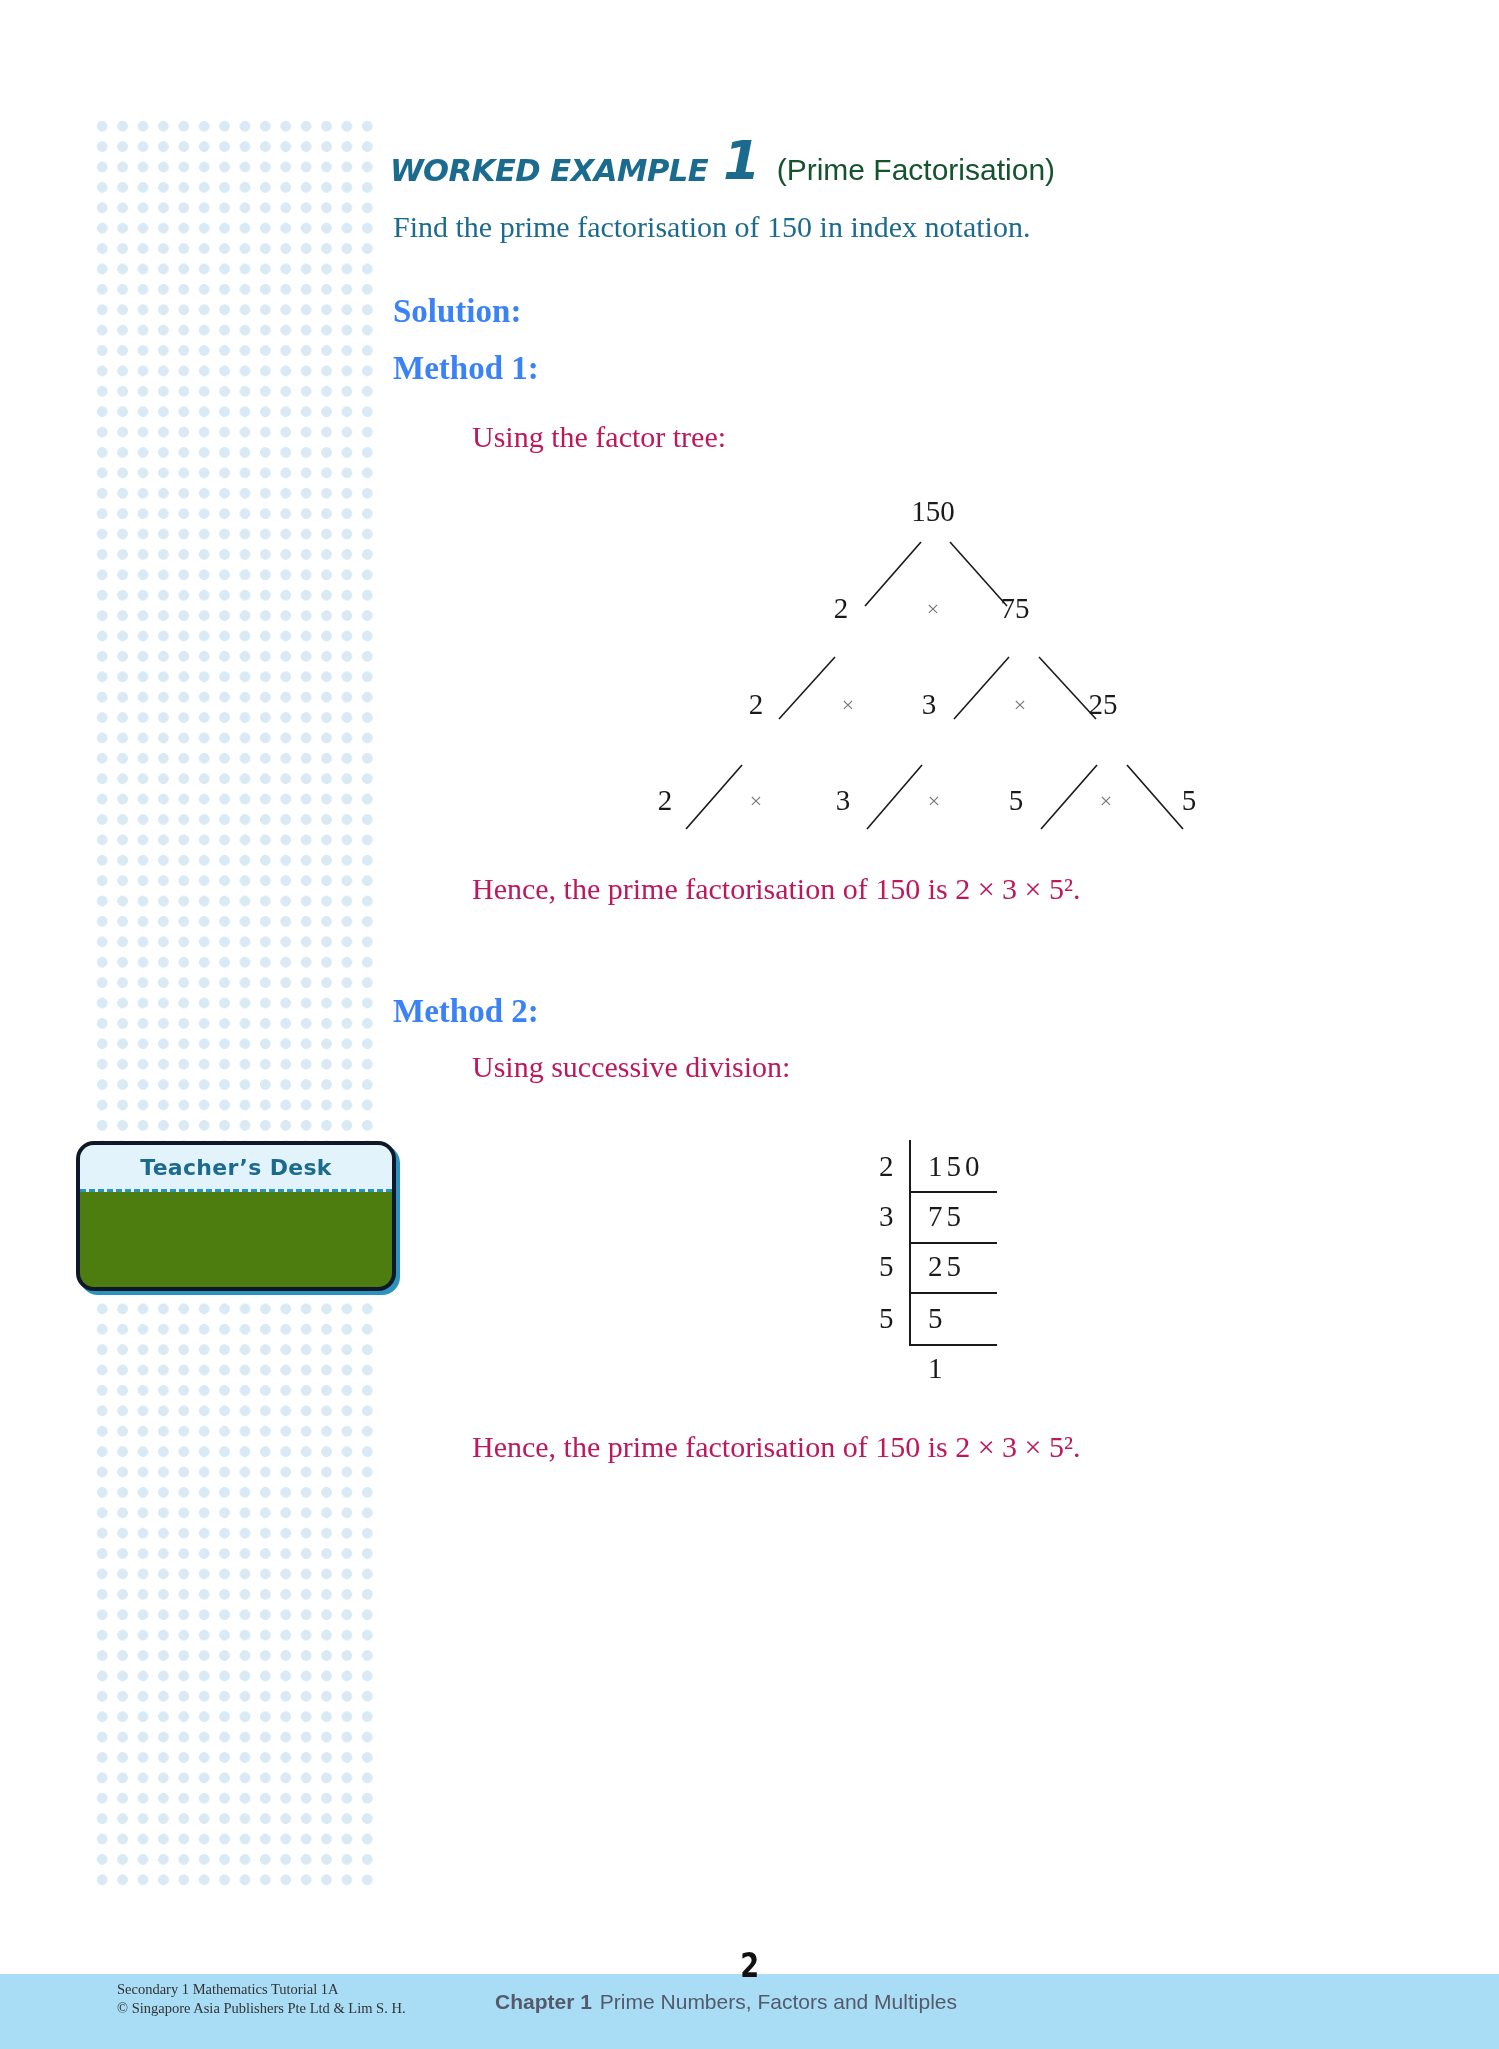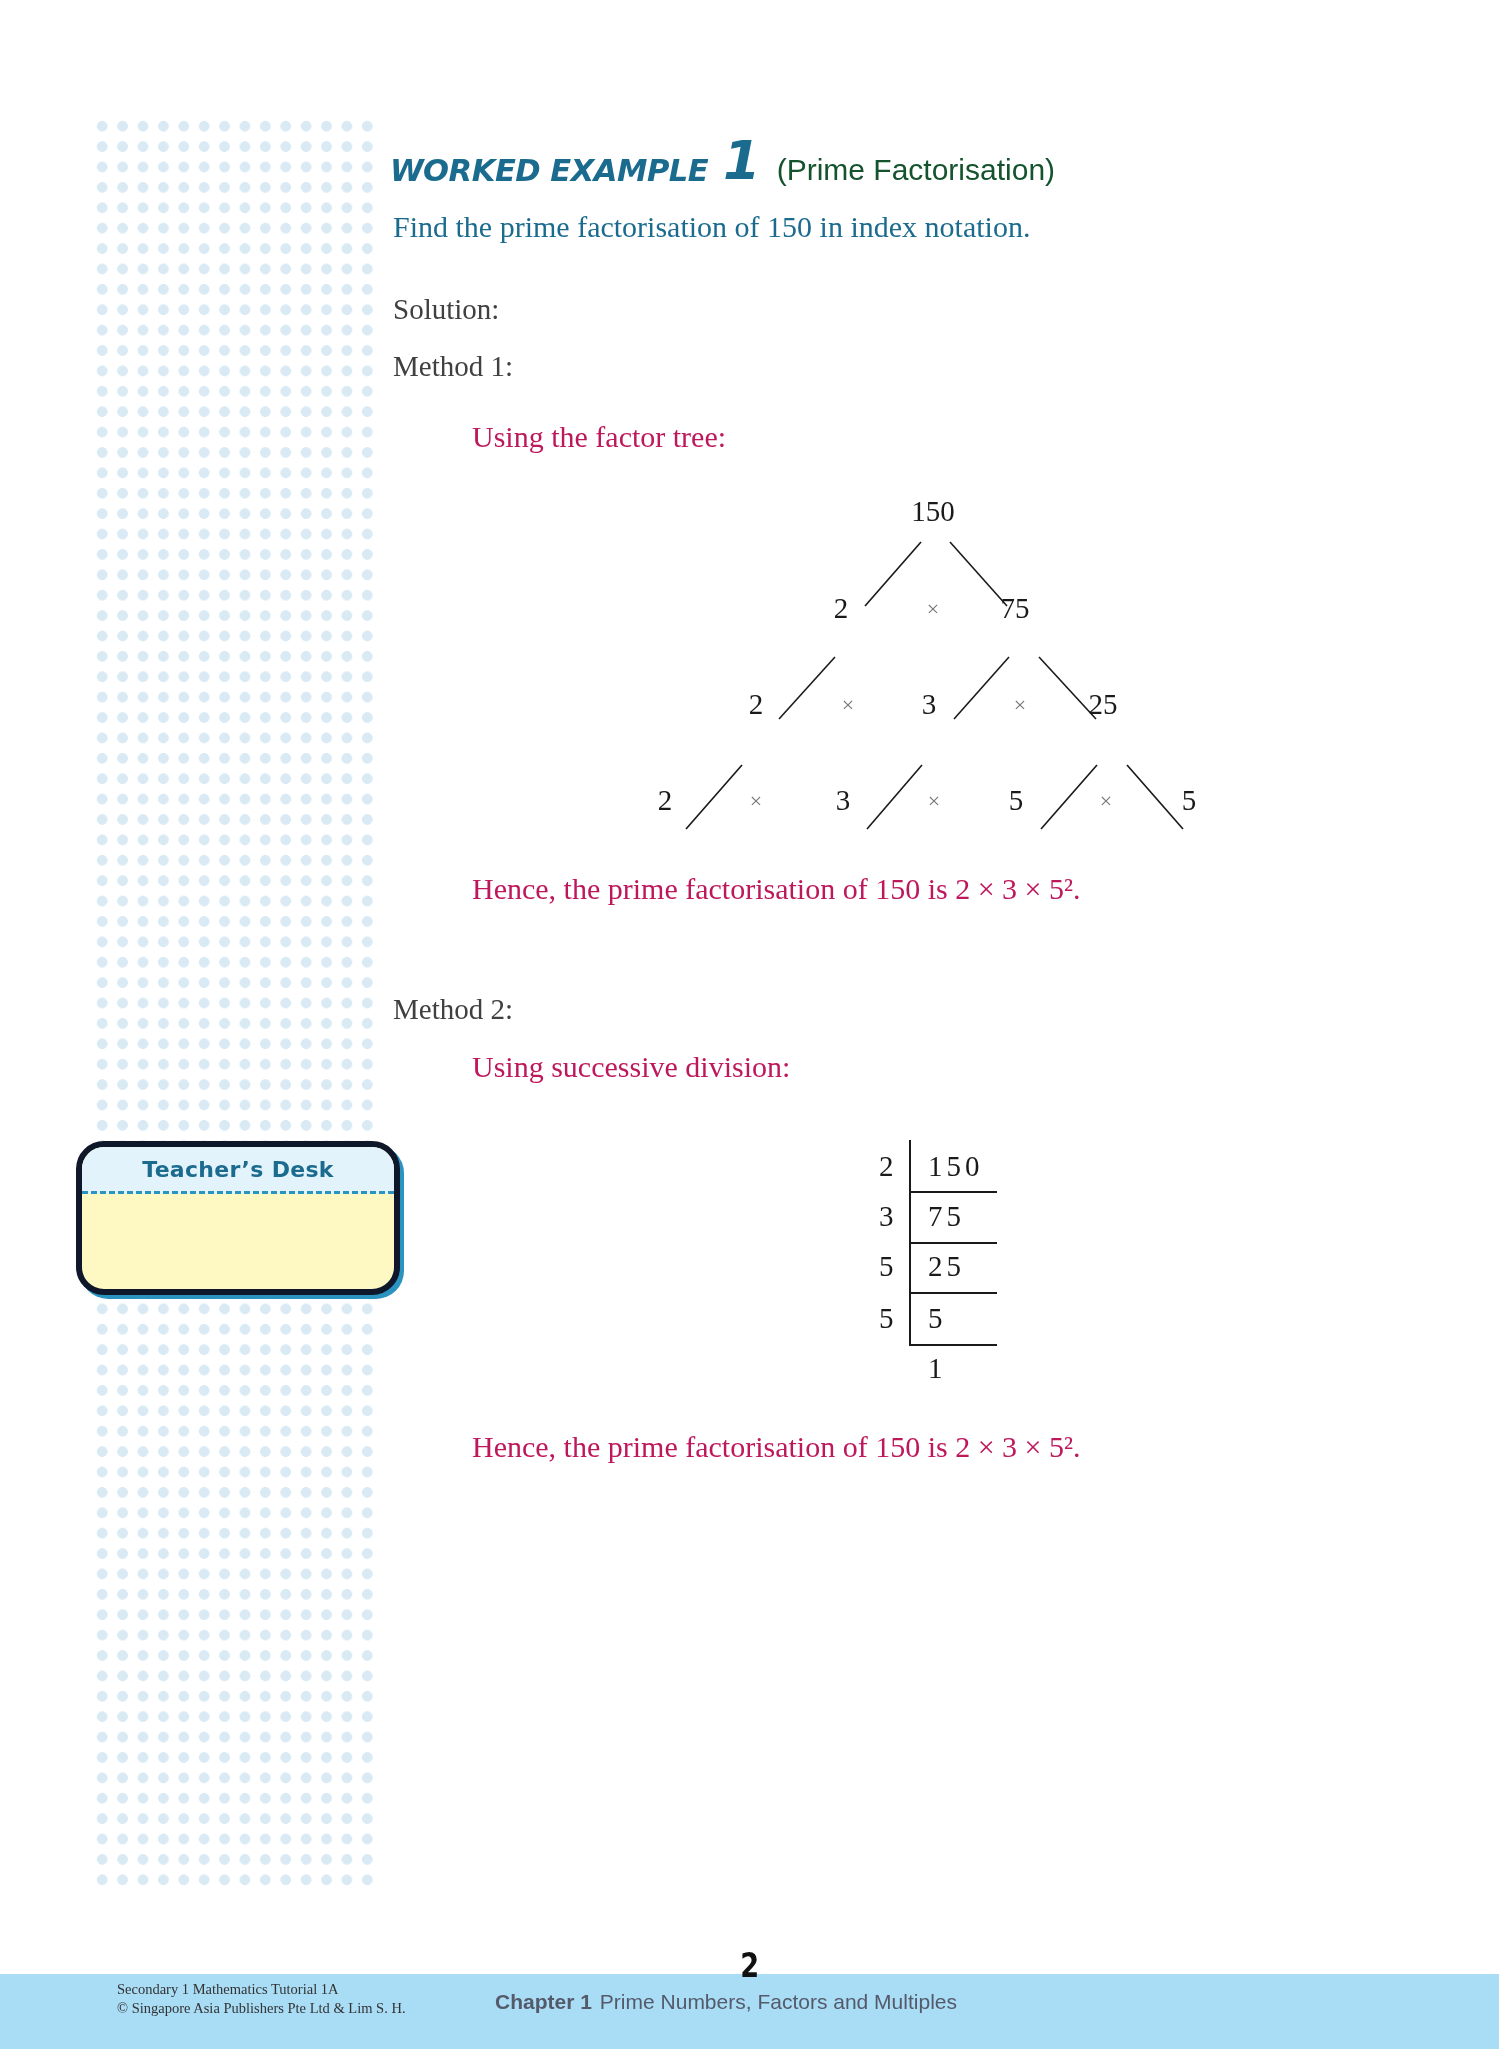--- a/index.html
+++ b/index.html
@@ -29,32 +29,32 @@
   }
   .we-num {
     font-family: "DejaVu Sans", sans-serif; font-weight: 900; font-style: italic;
     font-size: 54px; color: #1b6b8f; line-height: 1; margin-left: 18px;
   }
   .we-topic {
     font-family: "Liberation Sans", sans-serif; font-size: 30px; color: #14532d;
     line-height: 1; margin-left: 16px; padding-bottom: 3px;
   }
   .question { left: 393px; top: 210px; font-size: 30px; color: #1b6b8f; }
-  .h-bold { font-weight: normal; font-size: 29px; color: #404040; }
+  .h-bold { font-weight: bold; font-size: 33px; color: #3b82f6; }
   .body-text { font-size: 30px; color: #be185d; }
 
   svg.tree { position: absolute; left: 0; top: 0; }
   .tnum { font-family: "Liberation Serif", serif; font-size: 29px; fill: #1a1a1a; }
   .tx { font-family: "Liberation Serif", serif; font-size: 22px; fill: #777; }
 
   .tdesk {
     position: absolute; left: 76px; top: 1141px; width: 312px; height: 142px;
-    border: 6px solid #0f172a; border-radius: 28px;
+    border: 4px solid #0f172a; border-radius: 18px;
     box-shadow: 4px 4px 0 #2a93c0;
-    background: #fef9c3; overflow: hidden;
+    background: #4d7c0f; overflow: hidden;
   }
   .tdesk-head {
     height: 44px; background: #e3f3fb;
     border-bottom: 3px dashed #2a93c0;
     display: flex; align-items: center; justify-content: center;
   }
   .tdesk-title {
     font-family: "DejaVu Sans", sans-serif; font-weight: bold;
     font-size: 22px; color: #1b6b8f; letter-spacing: 0.3px;
   }

